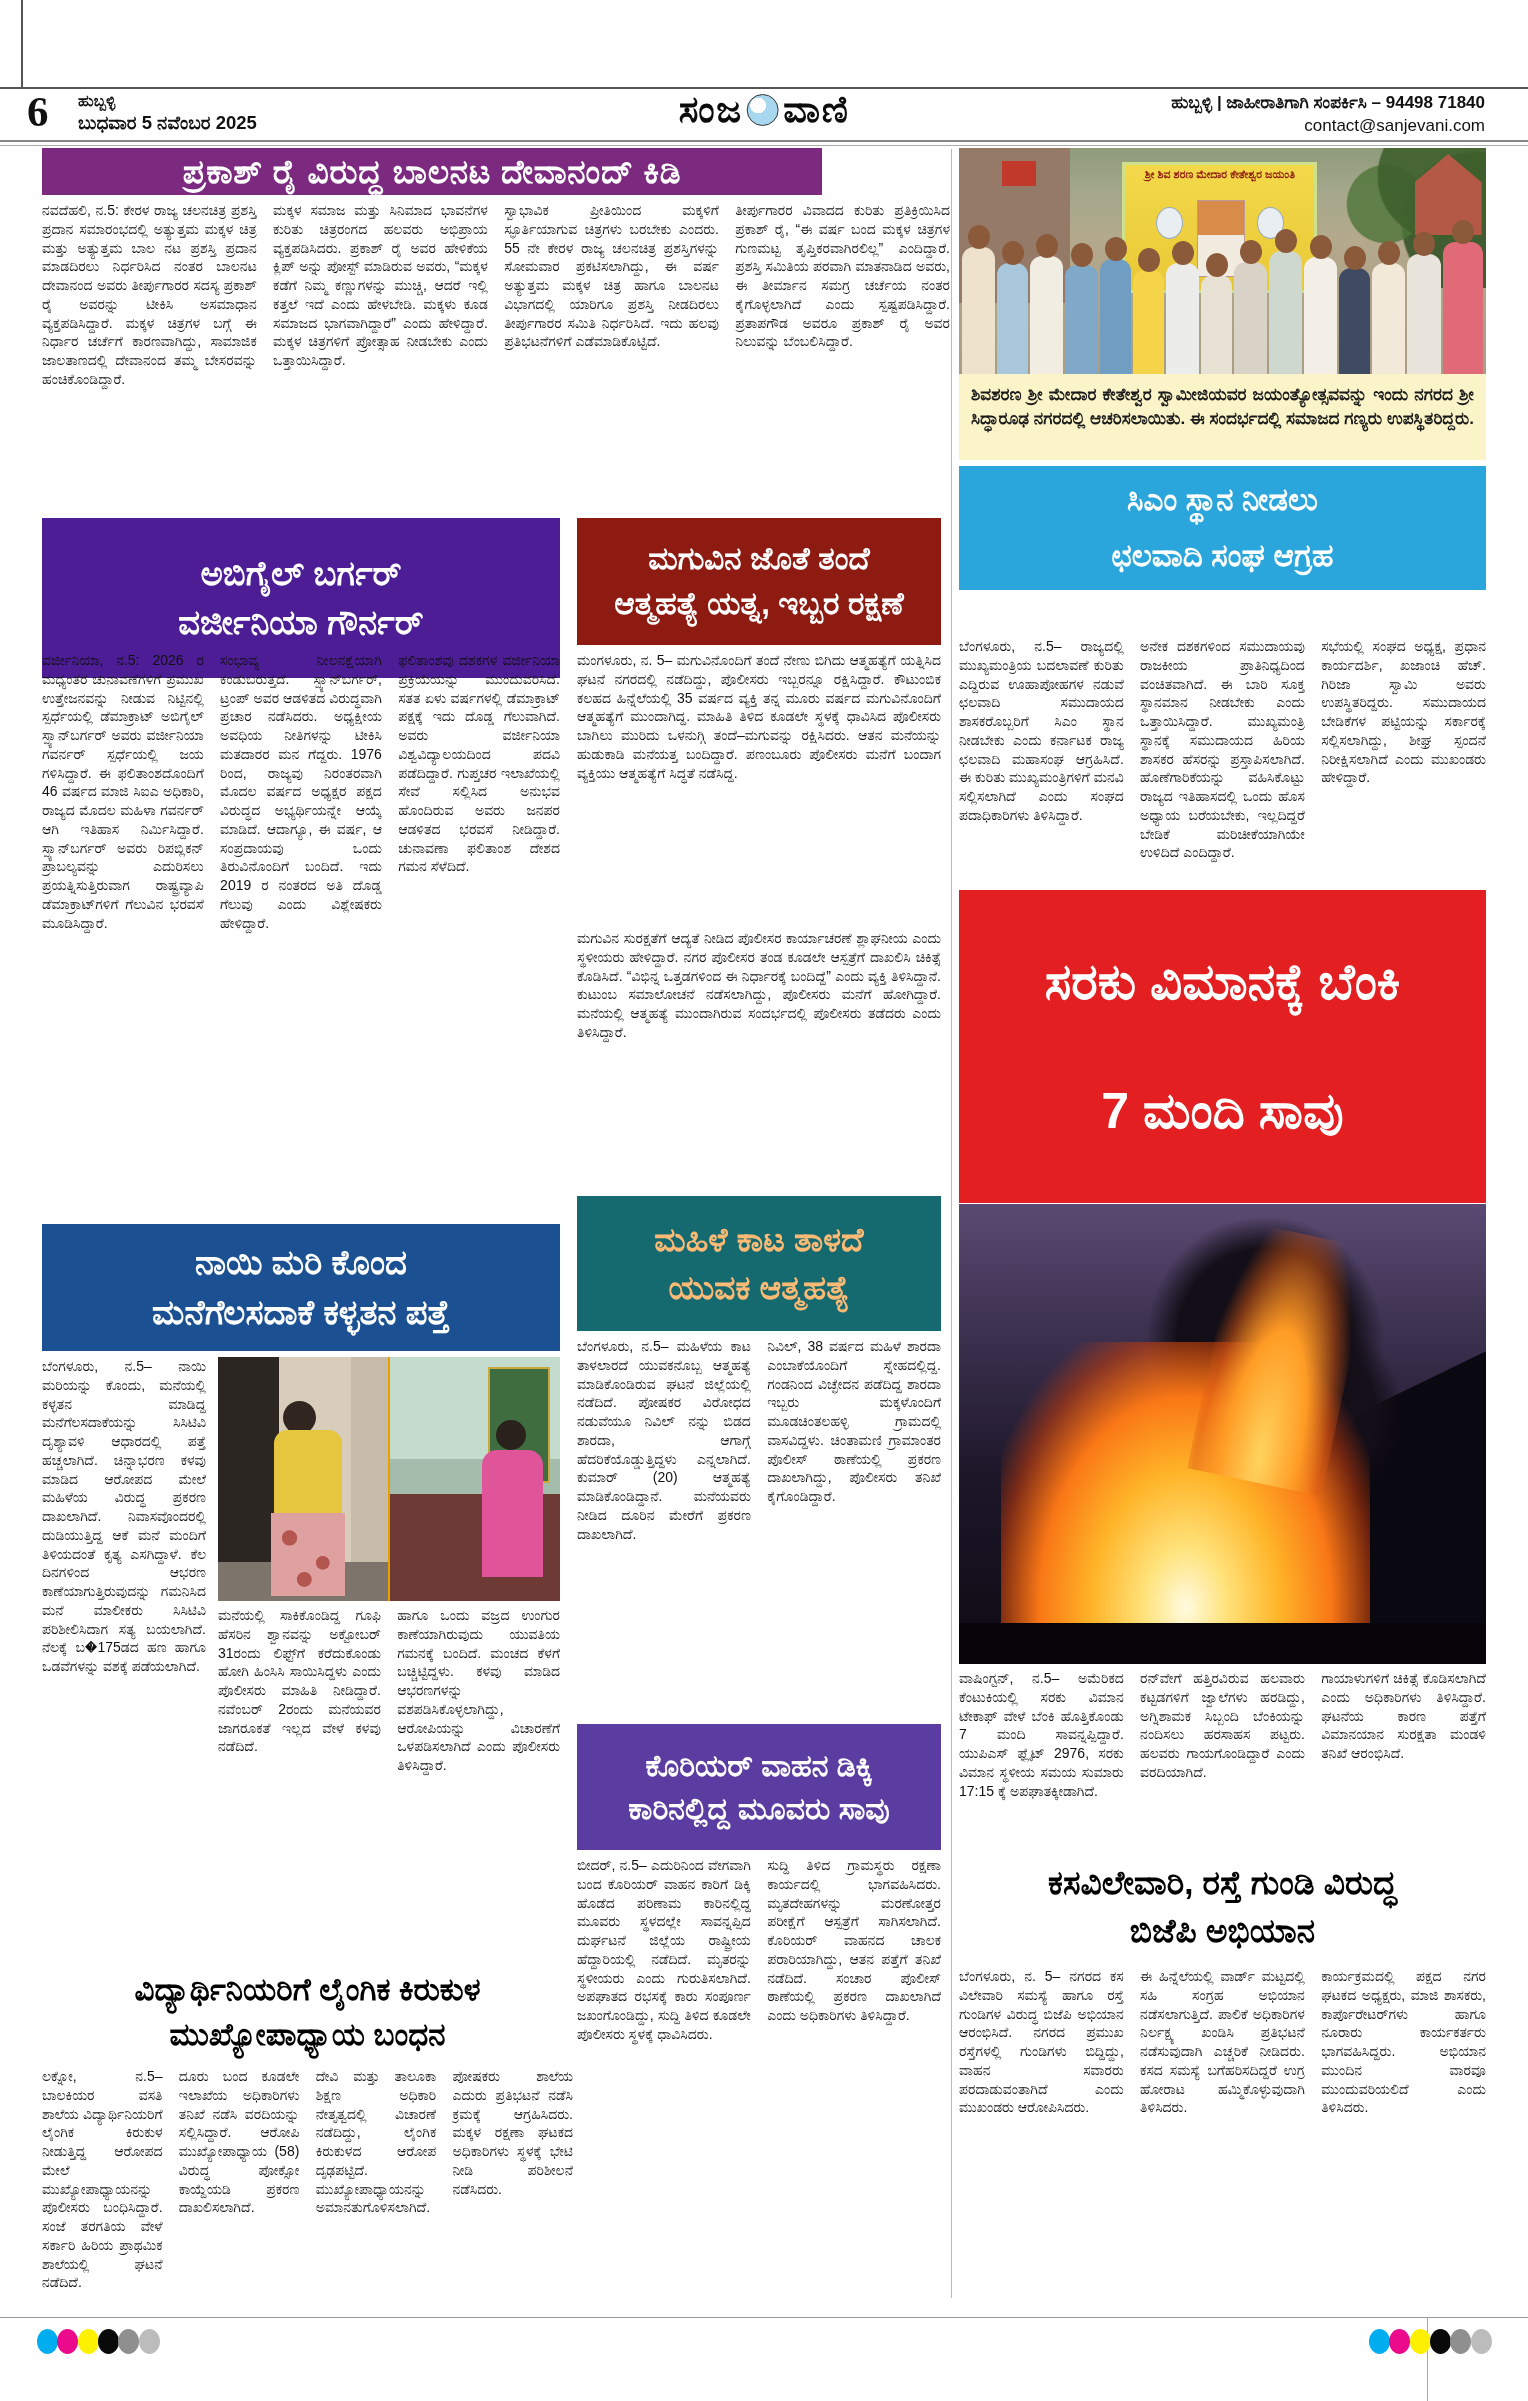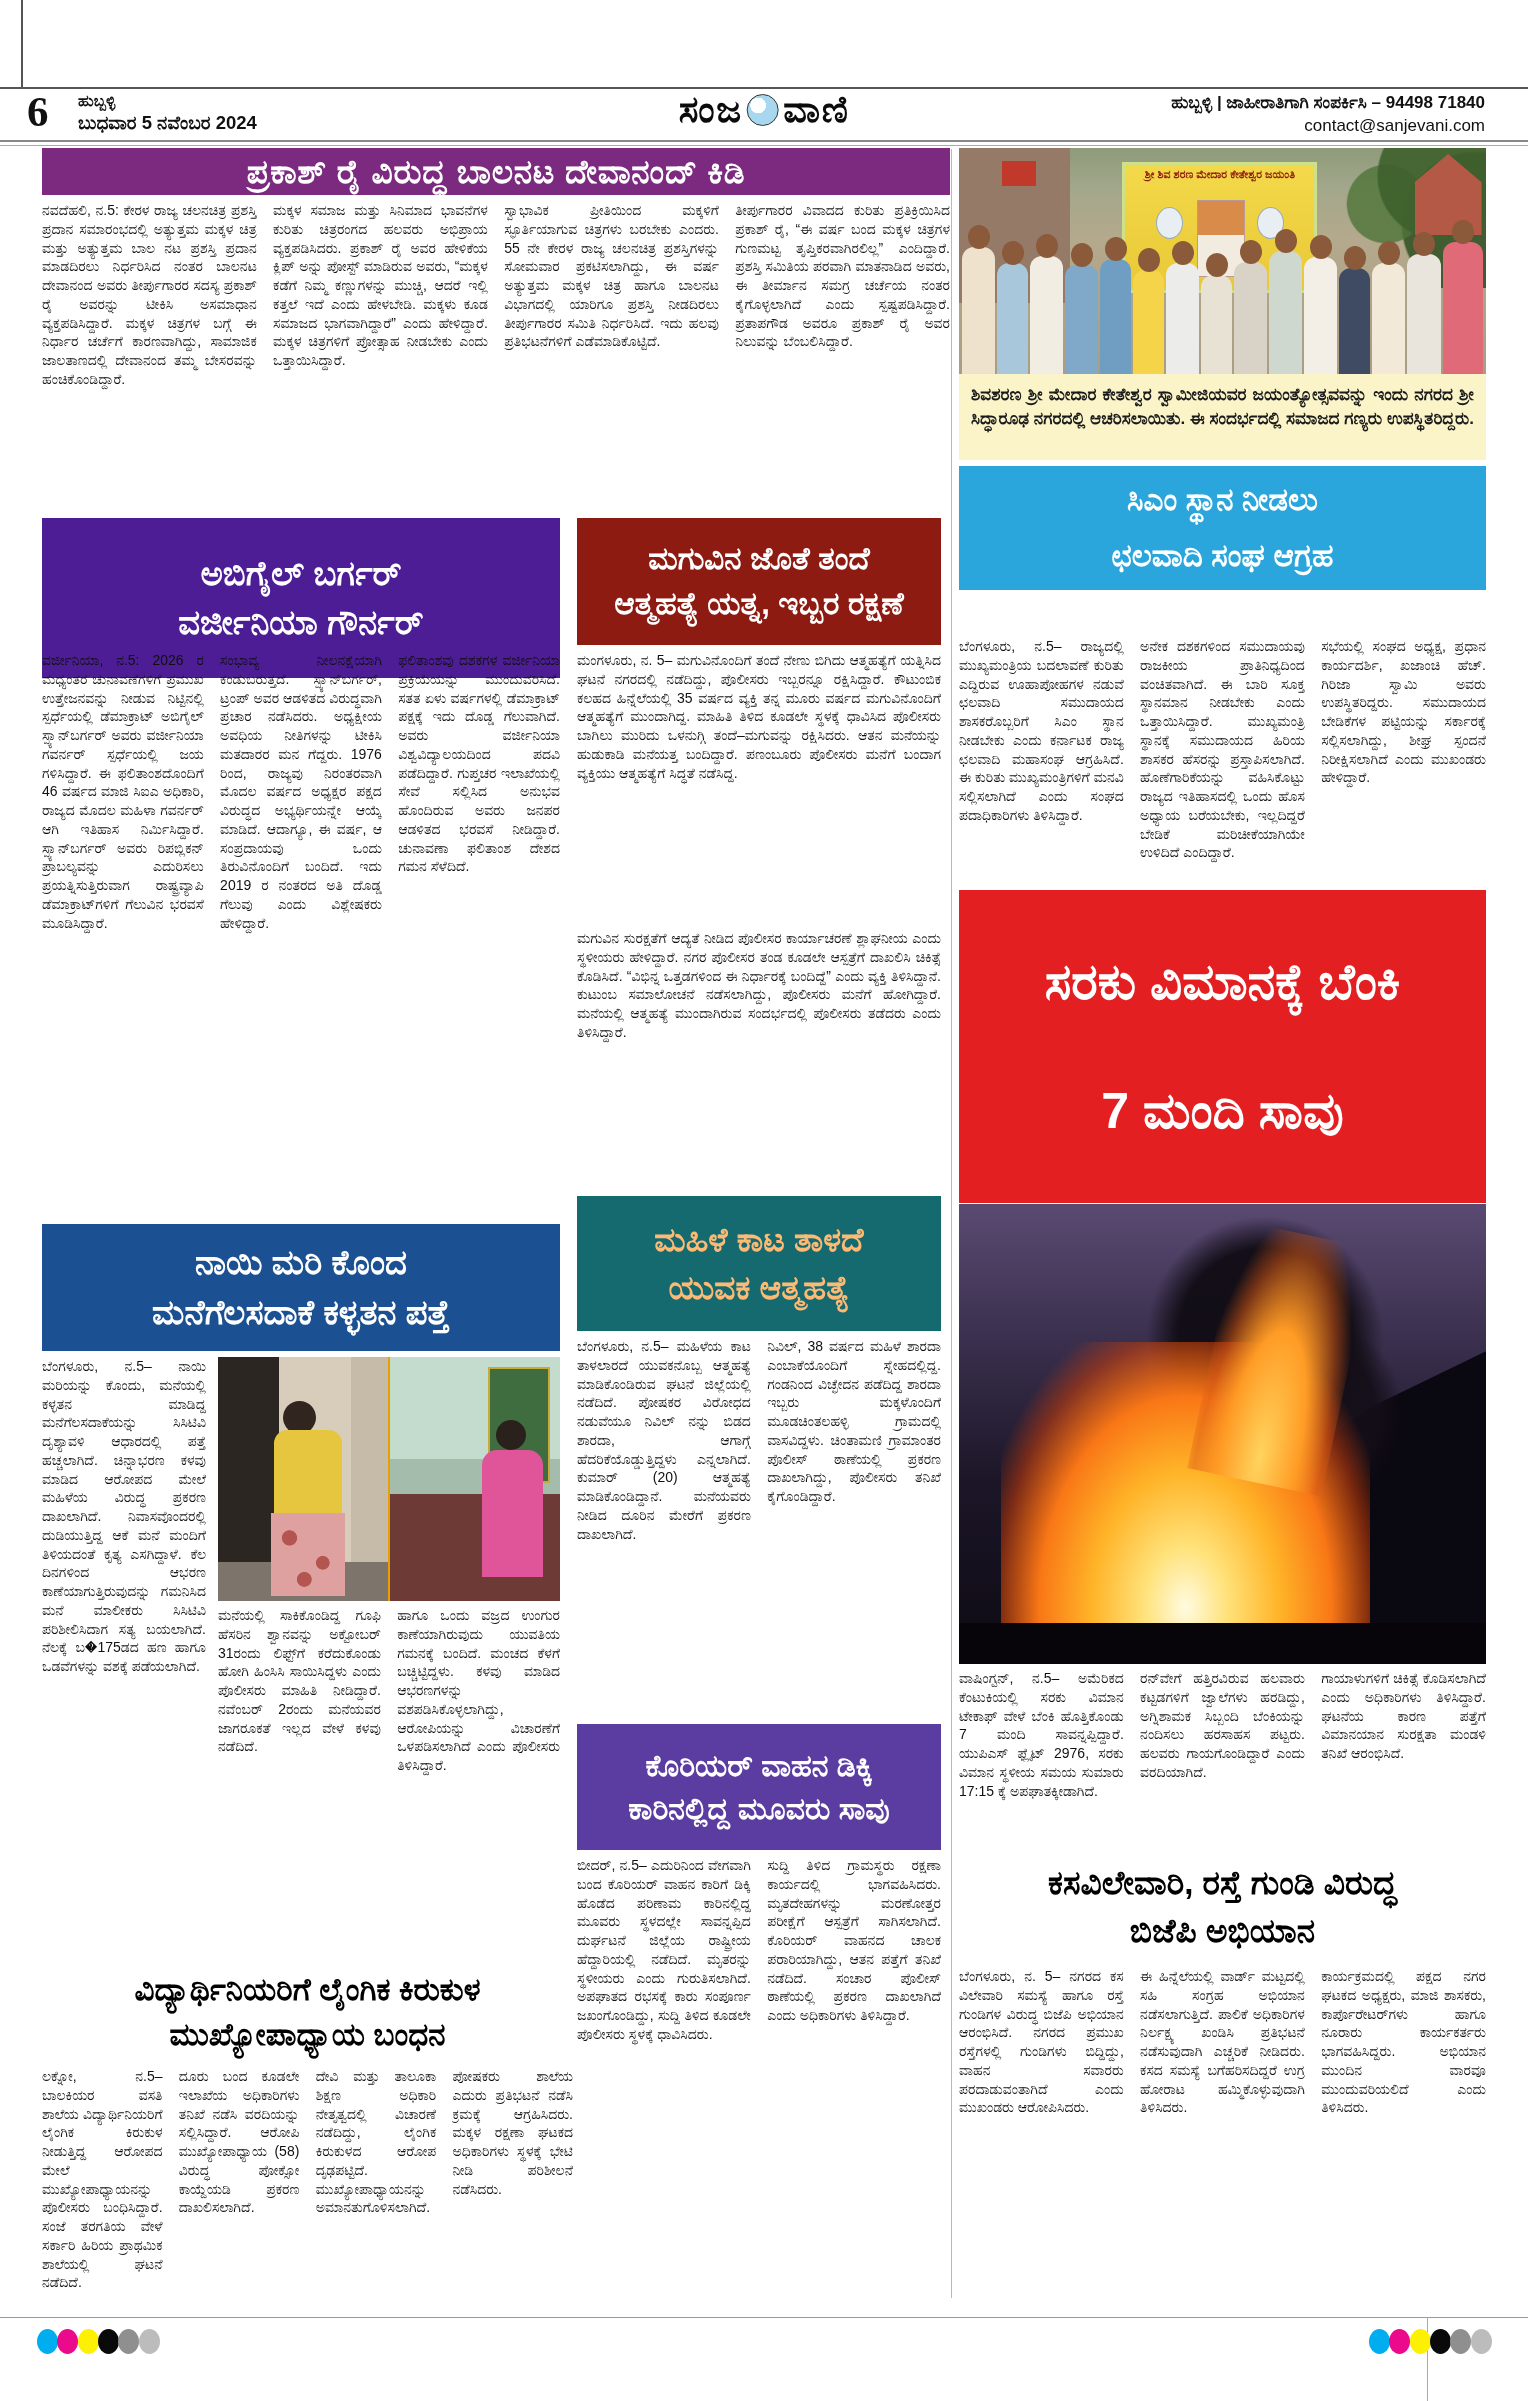--- a/index.html
+++ b/index.html
@@ -20,21 +20,21 @@
   .contact{position:absolute;right:43px;top:92px;text-align:right;font-size:17px;line-height:1.35;}
   .contact .l1{font-weight:700;}
   .hrule1{position:absolute;left:0;top:140px;width:1528px;height:2.2px;background:#888;}
   .hrule2{position:absolute;left:0;top:145px;width:1528px;height:0.7px;background:#aaa;}
   .vdivider{position:absolute;left:951px;top:149px;width:0.7px;height:2149px;background:#b9b9b9;}
   .botline{position:absolute;left:0;top:2317px;width:1528px;height:0.7px;background:#999;}
   .croptick-r{position:absolute;left:1427px;top:2317px;width:0.7px;height:84px;background:#aaa;}
   
   .box{display:flex;flex-direction:column;align-items:center;justify-content:center;
        text-align:center;color:#fff;font-weight:800;line-height:1.45;}
-  .purple-main{left:42px;top:148px;width:908px;height:47px;background:#7b2a80;font-size:33px;letter-spacing:0.7px;}
+  .purple-main{left:42px;top:148px;width:780px;height:47px;background:#7b2a80;font-size:33px;letter-spacing:0.7px;}
   .pinkbox{left:42px;top:518px;width:518px;height:160px;background:#4c1d95;font-size:34px;}
   .redbox-mid{left:577px;top:518px;width:364px;height:127px;background:#8e1b12;font-size:31px;}
   .bluebox{left:959px;top:466px;width:527px;height:124px;background:#2ba6dc;font-size:31px;line-height:1.8;}
   .redbox-right{left:959px;top:890px;width:527px;height:313px;background:#e31f21;font-size:50px;justify-content:space-evenly;}
   .navybox{left:42px;top:1224px;width:518px;height:127px;background:#1b5192;font-size:34px;}
   .tealbox{left:577px;top:1196px;width:364px;height:135px;background:#156a70;font-size:33px;color:#fdba74;}
   .purplebox2{left:577px;top:1724px;width:364px;height:126px;background:#5b3ca0;font-size:30px;}
   .blackhead{display:flex;flex-direction:column;align-items:center;justify-content:center;text-align:center;
              color:#000;font-weight:800;line-height:1.45;}
   .headH{left:959px;top:1854px;width:527px;height:106px;font-size:33px;}
@@ -119,21 +119,21 @@
 </style>
 </head>
 <body>
 
 <div class="page">
 
   <div class="croptick-l"></div>
   <div class="topline"></div>
   <div class="pagenum">6</div>
   <div class="edcity">ಹುಬ್ಬಳ್ಳಿ</div>
-  <div class="eddate">ಬುಧವಾರ 5 ನವೆಂಬರ 2024</div>
+  <div class="eddate">ಬುಧವಾರ 5 ನವೆಂಬರ 2025</div>
   <div class="masthead">
     <span>ಸಂಜ</span>
     <span class="globe"></span>
     <span>ವಾಣಿ</span>
   </div>
   <div class="contact">
     <div class="l1">ಹುಬ್ಬಳ್ಳಿ | ಜಾಹೀರಾತಿಗಾಗಿ ಸಂಪರ್ಕಿಸಿ – 94498 71840</div>
     <div>contact@sanjevani.com</div>
   </div>
   <div class="hrule1"></div>

